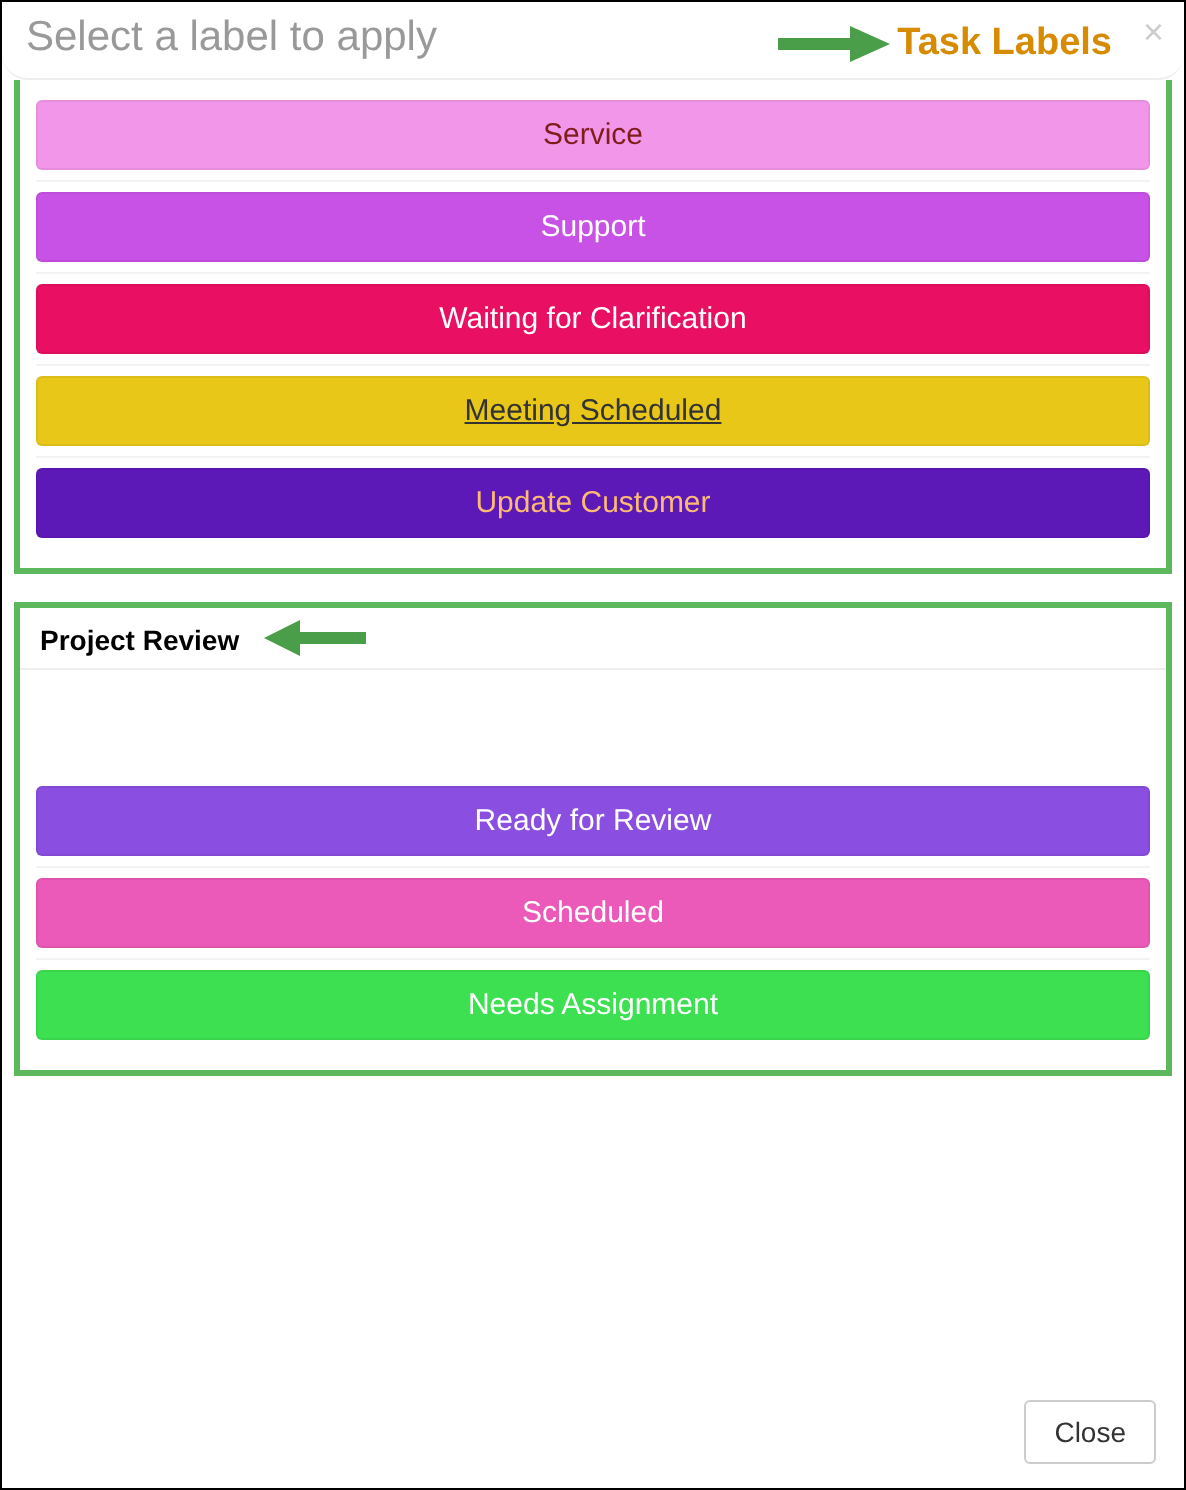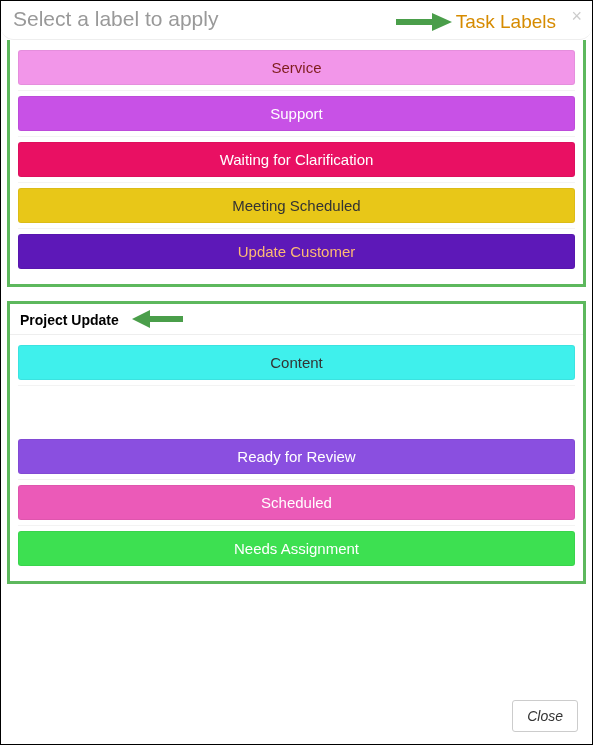--- a/index.html
+++ b/index.html
@@ -35,21 +35,21 @@
       position: absolute;
       top: 10px;
       right: 36px;
       display: flex;
       align-items: center;
       gap: 2px;
       z-index: 10;
     }
     .annotation-1-text {
       color: #d68b00;
-      font-weight: normal;
+      font-weight: bold;
       font-size: 19px;
     }
     .arrow-right {
       width: 60px;
       height: 22px;
     }
     .section-wrap {
       border: 3px solid #5db85d;
       margin: 0 6px 14px 6px;
       padding-bottom: 10px;
@@ -98,21 +98,20 @@
       right: 14px;
     }
     .close-btn {
       background: #fff;
       border: 1px solid #ccc;
       padding: 7px 14px;
       font-size: 14px;
       color: #333;
       border-radius: 3px;
       cursor: pointer;
-      font-style: italic;
     }
   </style>
 </head>
 <body>
 
 <div class="header">
   <span class="header-title">Select a label to apply</span>
   <span class="close-x">×</span>
   <div class="annotation-1">
     <svg class="arrow-right" viewBox="0 0 60 22">
@@ -127,41 +126,38 @@
       <div class="label-row">
         <div class="label-btn" style="background: rgb(242, 150, 233); color: #7f1d1d;">Service</div>
       </div>
       <div class="label-row">
         <div class="label-btn" style="background: rgb(200, 81, 230); color: #ffffff;">Support</div>
       </div>
       <div class="label-row">
         <div class="label-btn" style="background: rgb(233, 16, 99); color: rgb(255, 255, 255);">Waiting for Clarification</div>
       </div>
       <div class="label-row">
-        <div class="label-btn" style="background: rgb(232, 199, 24); color: rgb(51, 51, 51);">Meeting Scheduled</div>
+        <div class="label-btn" style="background: rgb(232, 199, 24); color: rgb(51, 51, 51); text-decoration: underline;">Meeting Scheduled</div>
       </div>
       <div class="label-row">
         <div class="label-btn" style="background: rgb(93, 24, 184); color: #fdba74;">Update Customer</div>
       </div>
     </div>
 </div>
 
 <div class="section-wrap">
   <div class="section-header">
-    <span>Project Update</span>
+    <span>Project Review</span>
     <span class="annotation-2">
       <svg class="arrow-left" viewBox="0 0 55 22">
         <path d="M53 8 L20 8 L20 2 L2 11 L20 20 L20 14 L53 14 Z" fill="#4a9e4a"></path>
       </svg>
     </span>
   </div>
   <div class="labels-list" id="project-labels-list">
-      <div class="label-row">
-        <div class="label-btn" style="background: rgb(63, 240, 236); color: rgb(51, 51, 51);">Content</div>
-      </div>
       <div class="label-row">
         <div class="label-btn" style="background: rgb(138, 79, 224); color: rgb(255, 255, 255); margin-top: 48px;">Ready for Review</div>
       </div>
       <div class="label-row">
         <div class="label-btn" style="background: rgb(235, 90, 184); color: rgb(255, 255, 255);">Scheduled</div>
       </div>
       <div class="label-row">
         <div class="label-btn" style="background: rgb(61, 224, 81); color: rgb(255, 255, 255);">Needs Assignment</div>
       </div>
     </div>

